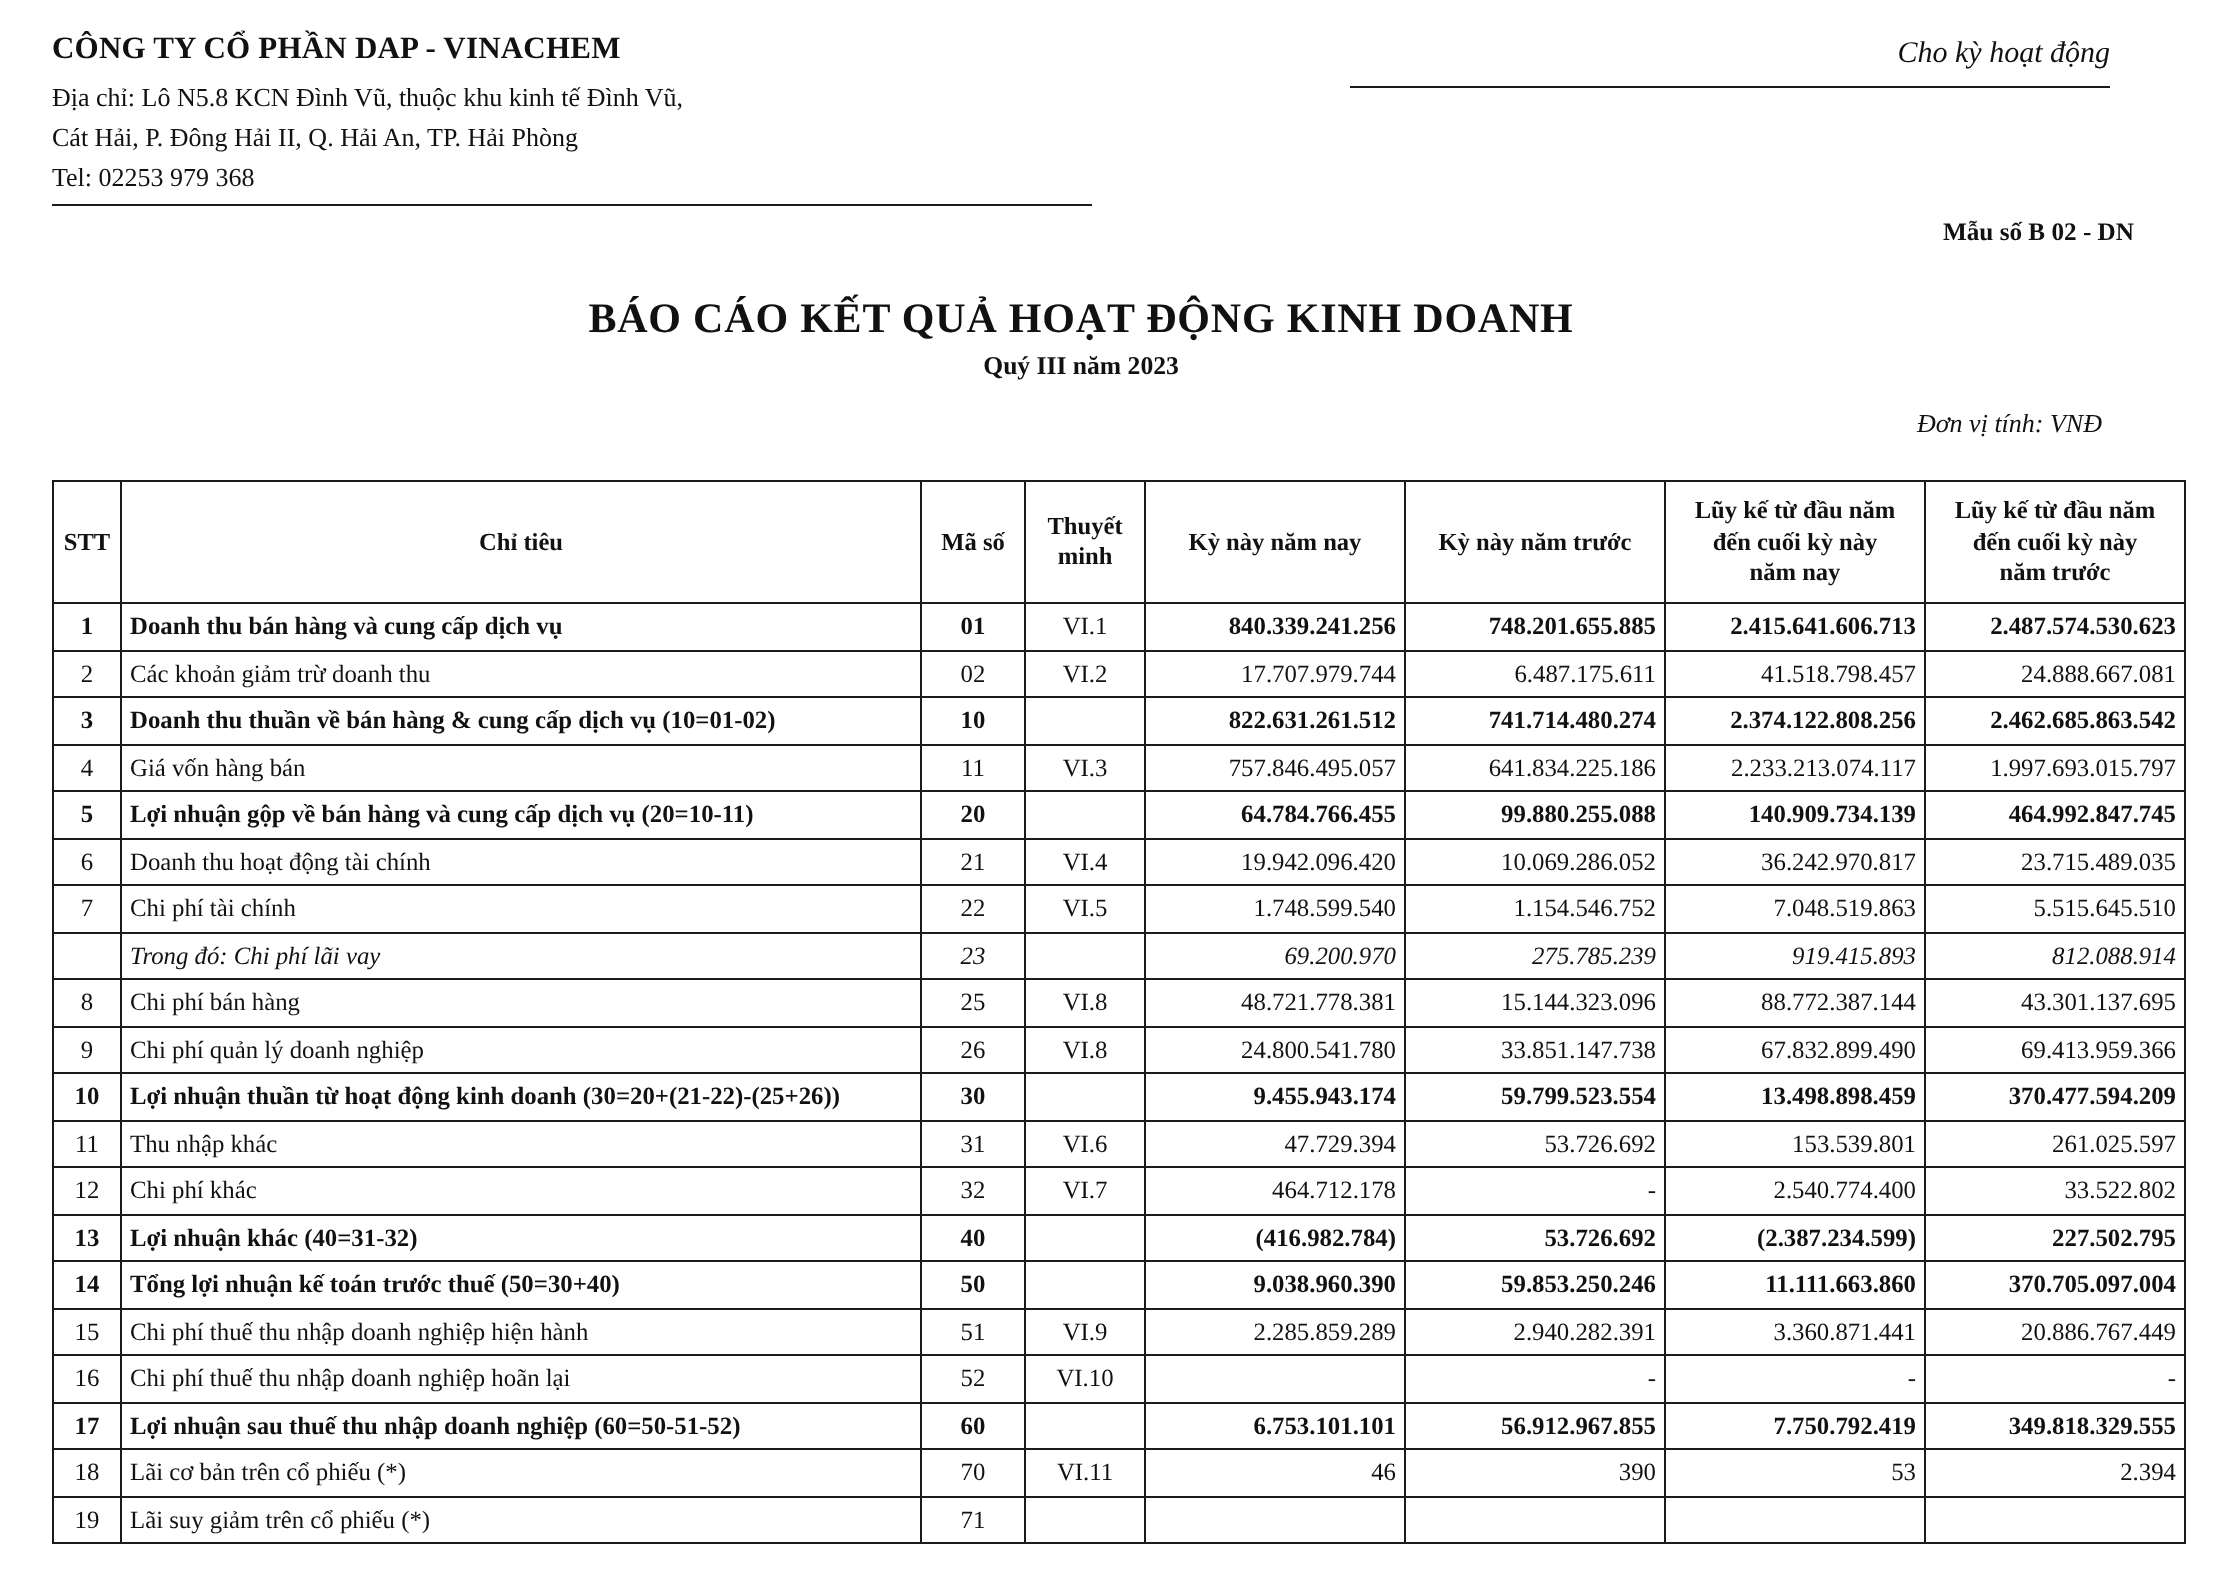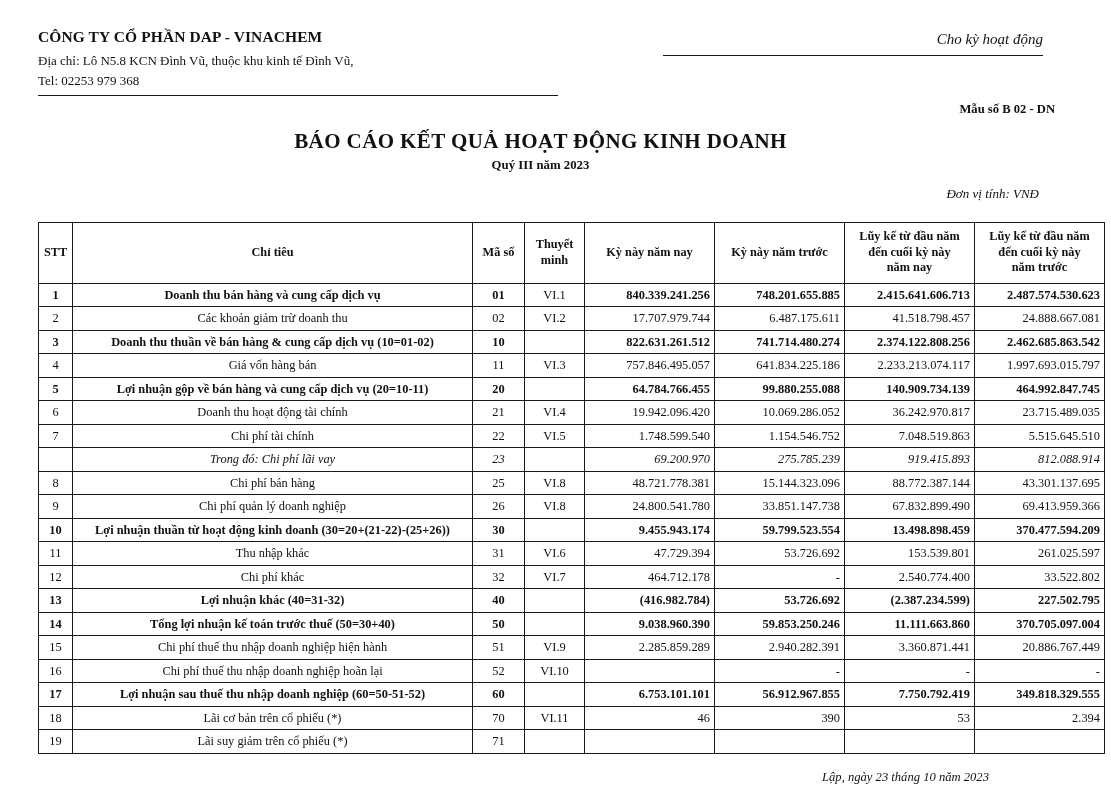--- a/index.html
+++ b/index.html
@@ -14,21 +14,21 @@
     position: relative;
     font-family: "Liberation Serif", "DejaVu Serif", serif;
     color: #111;
     overflow: hidden;
   }
 
   .page {
     position: relative;
     width: 1081px;
     height: 787px;
-    padding: 16px;
+    padding: 4px;
     box-sizing: border-box;
   }
 
   
   .header {
     display: flex;
     justify-content: space-between;
     align-items: flex-start;
     padding: 12px 14px 0 22px;
   }
@@ -70,21 +70,21 @@
     padding: 6px 10px 0 0;
     white-space: nowrap;
   }
 
   
   .doc-title {
     text-align: center;
     font-size: 21px;
     font-weight: bold;
     letter-spacing: .4px;
-    margin-top: 12px;
+    margin-top: 23px;
   }
   .doc-subtitle {
     text-align: center;
     font-size: 12.8px;
     font-weight: bold;
     margin-top: 4px;
   }
   .unit-line {
     text-align: right;
     font-size: 13px;
@@ -109,21 +109,21 @@
   }
   table.pl thead th {
     text-align: center;
     font-weight: bold;
     font-size: 12.3px;
     line-height: 1.25;
     height: 56px;
     padding: 2px 3px;
   }
   td.c-stt  { text-align: center; width: 34px; }
-  td.c-name { text-align: center;   padding-left: 5px; }
+  td.c-name { text-align: left;   padding-left: 5px; }
   td.c-code { text-align: center; width: 52px; }
   td.c-note { text-align: center; width: 60px; }
   td.c-val  { text-align: right;  padding-right: 7px; }
 
   col.w-stt  { width: 34px; }
   col.w-name { width: 400px; }
   col.w-code { width: 52px; }
   col.w-note { width: 60px; }
   col.w-val  { width: 130px; }
 
@@ -162,20 +162,21 @@
 </style>
 </head>
 <body>
 
 <div class="page">
 
   <div class="header">
     <div class="hdr-left">
       <div class="company-name">CÔNG TY CỔ PHẦN DAP - VINACHEM</div>
       <div class="addr-line">Địa chỉ: Lô N5.8 KCN Đình Vũ, thuộc khu kinh tế Đình Vũ,</div>
+      <div class="addr-line">Cát Hải, P. Đông Hải II, Q. Hải An, TP. Hải Phòng</div>
       <div class="addr-line">Tel: 02253 979 368</div>
       <div class="hdr-rule"></div>
     </div>
     <div class="hdr-right">
       <div class="fs-sub">Cho kỳ hoạt động</div>
       <div class="hdr-rule"></div>
     </div>
   </div>
 
   <div class="form-no">Mẫu số B 02 - DN</div>

